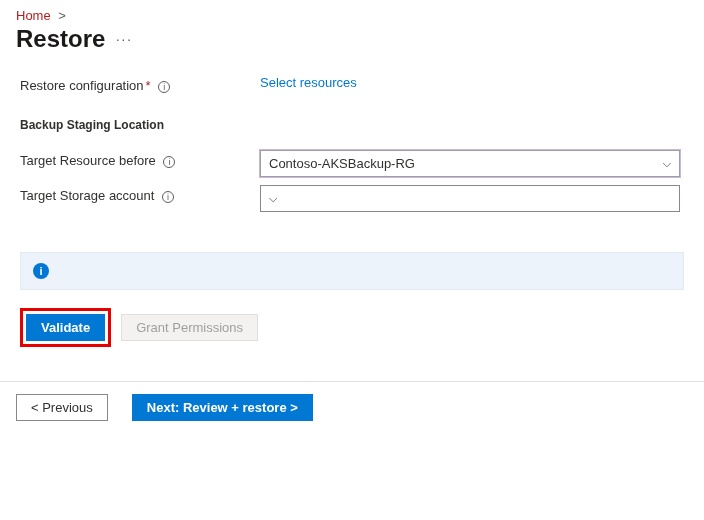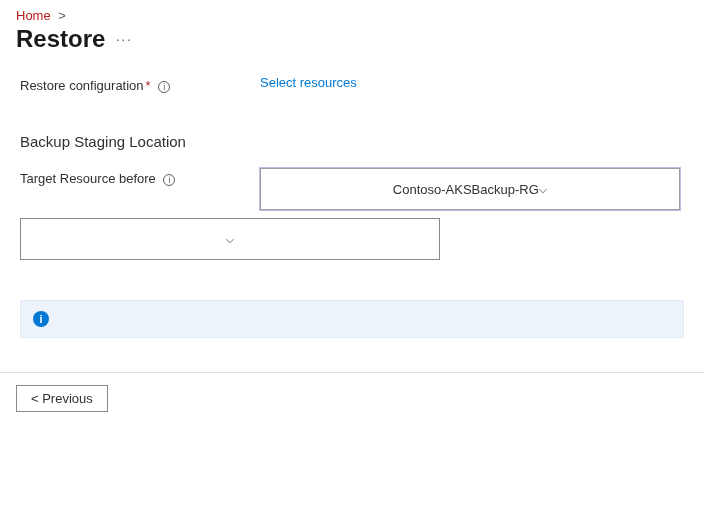--- a/index.html
+++ b/index.html
@@ -10,22 +10,22 @@
     .title-row { padding: 0 16px 8px; display: flex; align-items: center; gap: 10px; }
     .title-row h1 { font-size: 24px; font-weight: 600; color: #1b1a19; }
     .more-dots { color: #605e5c; font-size: 14px; letter-spacing: 1px; cursor: pointer; }
     .content { padding: 14px 20px 8px; }
     .row { display: flex; margin-bottom: 8px; align-items: flex-start; }
     .label-col { width: 240px; padding-top: 3px; font-size: 13px; color: #323130; }
     .label-col .req { color: #a4262c; margin-left: 2px; }
     .value-col { flex: 1; }
     .info-icon { display:inline-block; width:12px; height:12px; border:1px solid #605e5c; border-radius:50%; font-size:9px; line-height:11px; text-align:center; color:#605e5c; margin-left:4px; vertical-align:middle; }
     .link { color: #0078d4; cursor: pointer; font-size: 13px; }
-    .section-title { font-weight: 400; font-size: 15px; margin: 40px 0 18px; }
-    .select-box { width: 420px; border:1px solid #8a8886; padding: 4px 8px; height: 42px; display:flex; align-items:center; justify-content:center; cursor:pointer; font-size:13px; }
+    .section-title { font-weight: 700; font-size: 12px; margin: 25px 0 18px; }
+    .select-box { width: 420px; border:1px solid #8a8886; padding: 4px 8px; height: 27px; display:flex; align-items:center; justify-content:space-between; cursor:pointer; font-size:13px; }
     .select-box.alt { border-color:#a19f9d; outline:1px solid #c7b7e6; }
     .chevron { font-size:11px; color:#605e5c; }
     .banner { background:#edf3fa; border:1px solid #e1e9f2; margin: 40px 0 18px; padding: 10px 12px; display:flex; align-items:center; gap:10px; font-size:13px; color:#323130; }
     .banner .info-solid { width:16px; height:16px; border-radius:50%; background:#0078d4; color:#fff; display:flex; align-items:center; justify-content:center; font-size:11px; font-weight:bold; }
     .btn-row1 { display:flex; align-items:center; gap:10px; margin-bottom:18px; }
     .btn-primary { background:#0078d4; color:#fff; border:1px solid #0078d4; padding:5px 14px; font-size:13px; cursor:pointer; font-weight:600; }
     .btn-secondary { background:#fff; color:#323130; border:1px solid #8a8886; padding:5px 14px; font-size:13px; cursor:pointer; }
     .btn-disabled { background:#f3f2f1; color:#a19f9d; border:1px solid #e1dfdd; padding:5px 14px; font-size:13px; }
     .highlight-box { border:3px solid #e60000; padding:3px; display:inline-flex; }
     hr { border:none; border-top:1px solid #e1dfdd; margin: 8px 0 0; }
@@ -65,31 +65,42 @@
     </div>
     <div class="value-col">
       <div class="select-box alt">
         <span>Contoso-AKSBackup-RG</span>
         <span class="chevron">⌵</span>
       </div>
     </div>
   </div>
 
   <div class="row">
+    <div class="label-col">
+      <span>Target Storage account</span>
+      <span class="info-icon">i</span>
+    </div>
     <div class="value-col">
       <div class="select-box">
         <span class="chevron">⌵</span>
       </div>
     </div>
   </div>
 
   <div class="banner">
     <span class="info-solid">i</span>
   </div>
 
+  <div class="btn-row1">
+    <span class="highlight-box">
+      <button class="btn-primary">Validate</button>
+    </span>
+    <button class="btn-disabled">Grant Permissions</button>
+  </div>
 
 </div>
 
 <hr>
 
 <div class="bottom-bar">
   <button class="btn-secondary">&lt; Previous</button>
+  <button class="btn-primary">Next: Review + restore &gt;</button>
 </div>
 
 </body></html>

